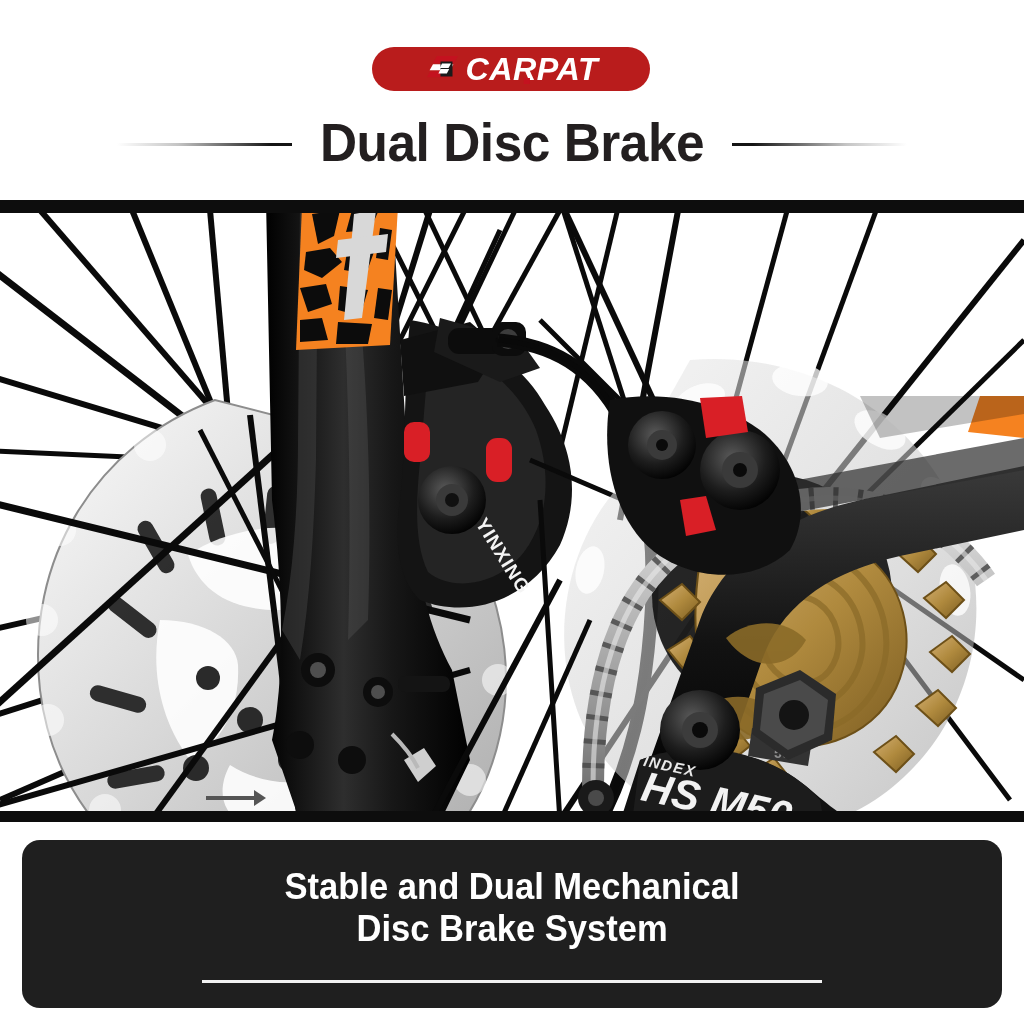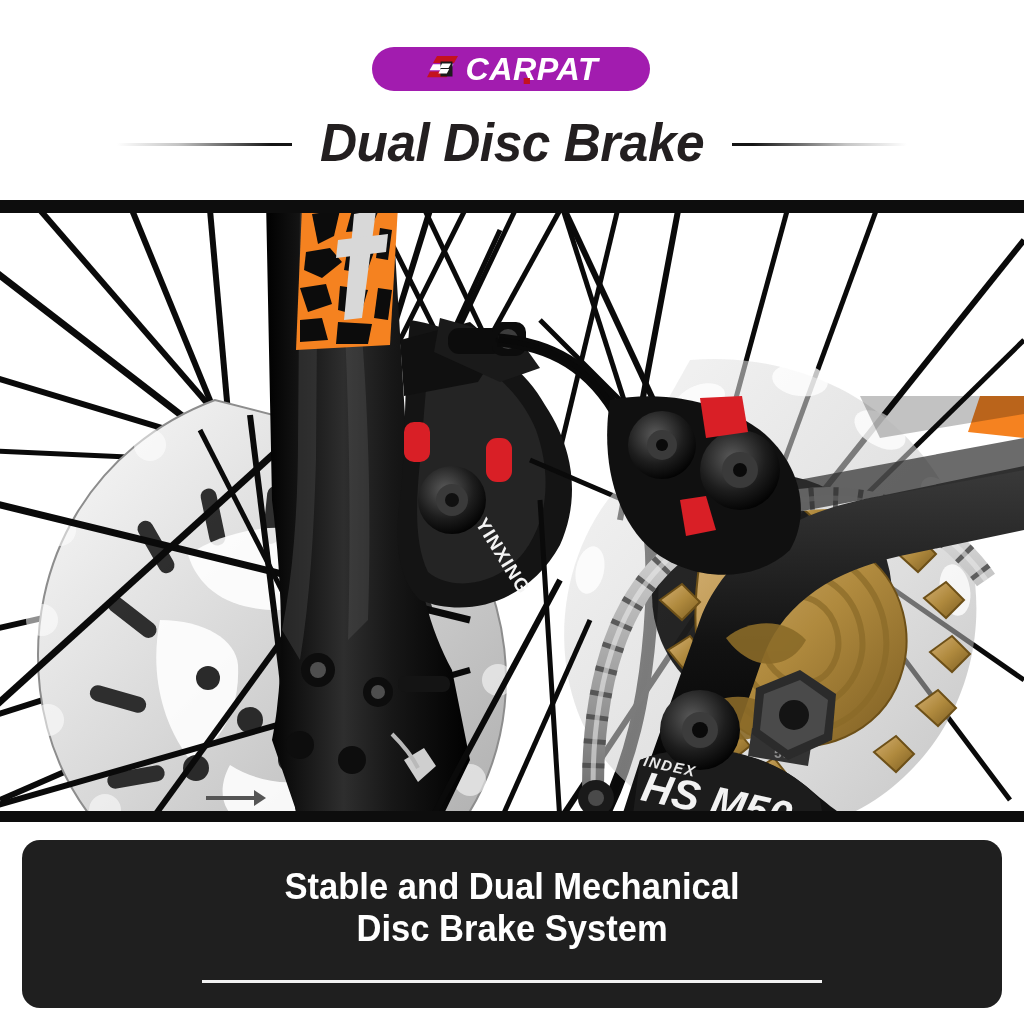--- a/index.html
+++ b/index.html
@@ -23,21 +23,21 @@
     height: 200px;
     background: #ffffff;
   }
 
   .brand-pill {
     position: absolute;
     left: 372px;
     top: 47px;
     width: 278px;
     height: 44px;
-    background: #a21caf;
+    background: #b91c1c;
     border-radius: 22px;
     display: flex;
     align-items: center;
     justify-content: center;
     gap: 7px;
   }
   .brand-mark {
     width: 34px;
     height: 26px;
     flex: none;
@@ -67,21 +67,20 @@
   .title-row {
     position: absolute;
     left: 0;
     top: 104px;
     width: 1024px;
     height: 76px;
     display: flex;
     align-items: center;
     justify-content: center;
     gap: 0px;
-    font-style: italic;
   }
   .rule {
     height: 3px;
     width: 175px;
     flex: none;
     position: relative;
     top: 2px;
   }
   .rule-left {
     background: linear-gradient(to right, rgba(20,20,20,0) 0%, rgba(20,20,20,0.25) 35%, #141414 88%, #141414 100%);

